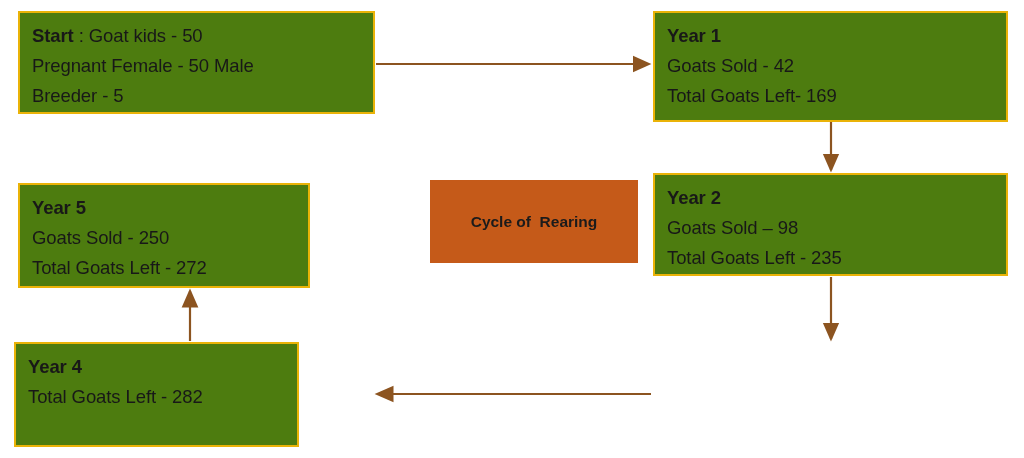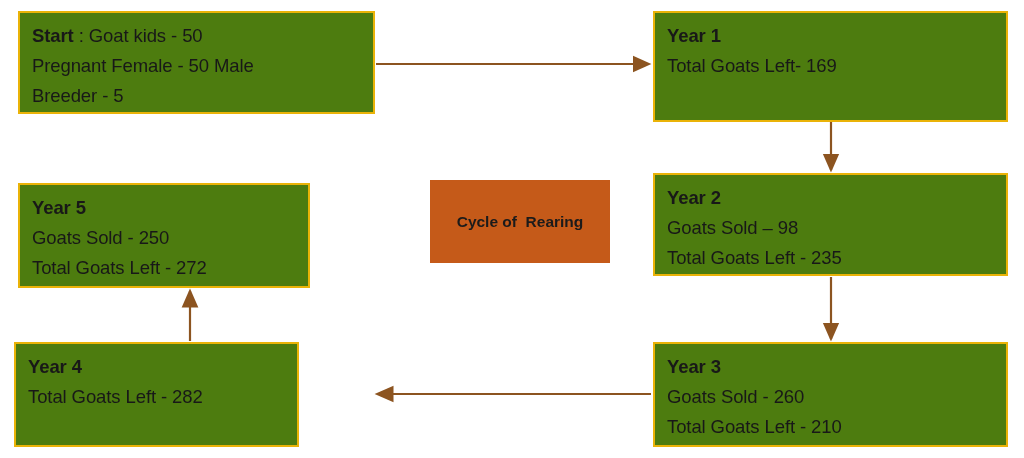--- a/index.html
+++ b/index.html
@@ -42,21 +42,21 @@
   #node-year1   { left: 653px; top: 11px;  width: 355px; height: 111px; }
   #node-year2   { left: 653px; top: 173px; width: 355px; height: 103px; }
   #node-year3   { left: 653px; top: 342px; width: 355px; height: 105px; }
   #node-year4   { left: 14px;  top: 342px; width: 285px; height: 105px; }
   #node-year5   { left: 18px;  top: 183px; width: 292px; height: 105px; }
 
   .cycle-badge {
     position: absolute;
     left: 430px;
     top: 180px;
-    width: 180px;
+    width: 208px;
     height: 83px;
     background: #C55A19;
     display: flex;
     align-items: center;
     justify-content: center;
   }
   .cycle-badge span {
     font-size: 15.5px;
     font-weight: bold;
     color: #1b1b1b;
@@ -101,34 +101,30 @@
   </svg>
 
   <div class="node" id="node-start">
     <div class="line"><span class="lead">Start</span><span> : Goat kids - 50</span></div>
     <div class="line">Pregnant Female - 50 Male</div>
     <div class="line">Breeder - 5</div>
   </div>
 
   <div class="node" id="node-year1">
     <div class="line strong">Year 1</div>
+    <div class="line">Goats Sold - 42</div>
     <div class="line">Total Goats Left- 169</div>
   </div>
 
   <div class="node" id="node-year2">
     <div class="line strong">Year 2</div>
     <div class="line">Goats Sold – 98</div>
     <div class="line">Total Goats Left - 235</div>
   </div>
 
-  <div class="node" id="node-year3">
-    <div class="line strong">Year 3</div>
-    <div class="line">Goats Sold - 260</div>
-    <div class="line">Total Goats Left - 210</div>
-  </div>
 
   <div class="node" id="node-year4">
     <div class="line strong">Year 4</div>
     <div class="line">Total Goats Left - 282</div>
   </div>
 
   <div class="node" id="node-year5">
     <div class="line strong">Year 5</div>
     <div class="line">Goats Sold - 250</div>
     <div class="line">Total Goats Left - 272</div>

